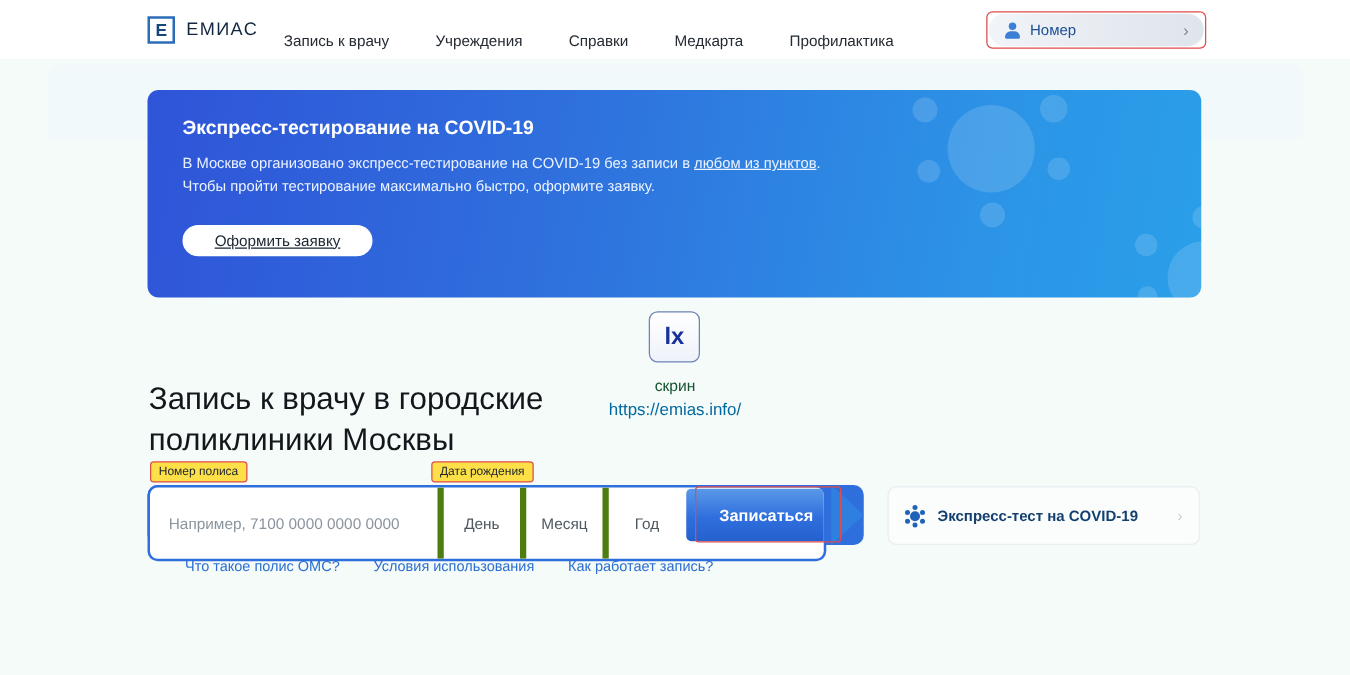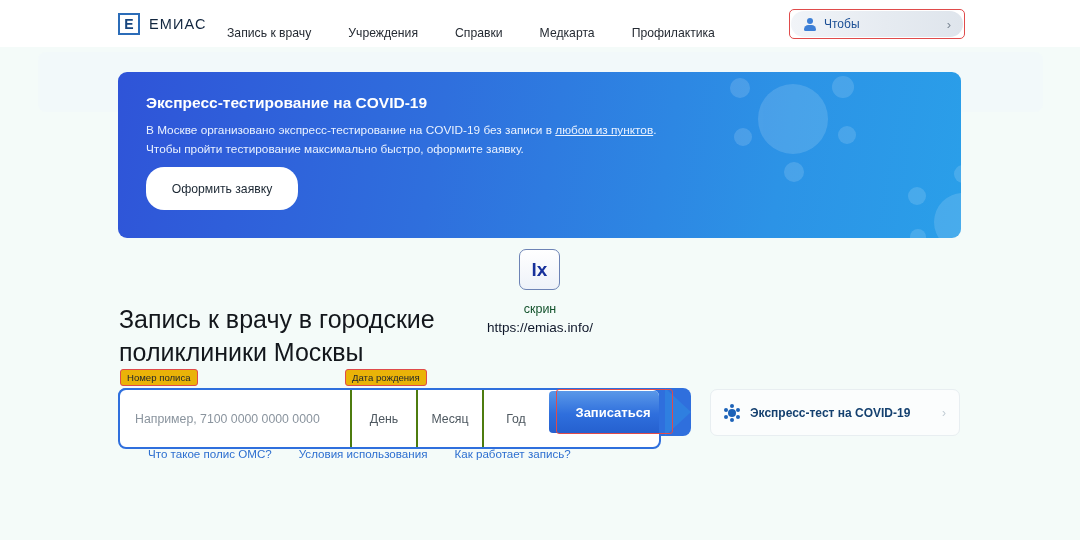--- a/index.html
+++ b/index.html
@@ -98,43 +98,43 @@
     position: absolute; left: 28px; top: 22px;
     color: #fff; font-size: 15.5px; font-weight: bold;
   }
   .banner-body {
     position: absolute; left: 28px; top: 49px;
     width: 520px;
     color: #eaf2ff; font-size: 11.8px; line-height: 19px;
   }
   .banner-body u { text-decoration: underline; margin-top: 18px; }
   .banner-btn {
-    position: absolute; left: 28px; top: 95px;
-    width: 152px; height: 43px;
+    position: absolute; left: 28px; top: 108px;
+    width: 152px; height: 25px;
     background: #fff; border-radius: 18px;
     border: none; cursor: pointer;
-    font-family: inherit; font-size: 12.2px; color: #1b2733;
+    font-family: inherit; font-size: 12.2px; color: #1b2733; text-decoration: underline;
   }
 
   
   .wm-box {
     position: absolute; left: 519px; top: 249px;
     width: 41px; height: 41px;
     background: linear-gradient(180deg,#ffffff 0%, #eef2f9 100%);
     border: 1px solid #6d83b5; border-radius: 7px;
     display: flex; align-items: center; justify-content: center;
     color: #17319b; font-size: 19px; font-weight: bold;
   }
   .wm-l1 {
     position: absolute; left: 0; top: 302px; width: 1080px;
     text-align: center; color: #14532d; font-size: 12.5px;
   }
   .wm-l2 {
     position: absolute; left: 0; top: 320px; width: 1080px;
-    text-align: center; color: #0f172a; font-size: 13.5px;
+    text-align: center; color: #0369a1; font-size: 13.5px;
   }
 
   
   .hero-title {
     position: absolute; left: 119px; top: 303px;
     width: 430px;
     font-size: 25px; line-height: 33px; color: #13171c; font-weight: normal;
   }
 
   
@@ -157,35 +157,35 @@
     background: #fff;
     display: flex; align-items: stretch; overflow: hidden;
   }
   .policy-field {
     width: 230px; display: flex; align-items: center;
     padding-left: 15px; font-size: 12.3px; color: #8a949e;
   }
   .date-seg {
     width: 66px; display: flex; align-items: center; justify-content: center;
     font-size: 12.3px; color: #4e5860;
-    border-left: 2px solid #4d7c0f;
+    border-left: 5px solid #4d7c0f;
   }
   .submit-slot { flex: 1; position: relative; }
   .submit-btn {
     position: absolute; left: 1px; top: 1px;
     width: 128px; height: 42px;
     border: none; border-radius: 4px;
     background: linear-gradient(180deg,#5a98e8 0%, #2f6fdd 55%, #2560cf 100%);
     color: #fff; font-family: inherit; font-size: 13px; font-weight: bold;
     cursor: pointer;
   }
   .annot {
     position: absolute;
     border: 1.4px solid #e04b4b; border-radius: 3px;
-    background: #eab308;
+    background: #fde047;
     font-size: 9.6px; color: #1d242c;
     display: flex; align-items: center; padding: 0 6px;
     height: 17px; white-space: nowrap;
   }
   .annot-policy { left: 120px; top: 369px; }
   .annot-date   { left: 345px; top: 369px; }
   .annot-submit {
     left: 556px; top: 389px; width: 117px; height: 45px;
     background: transparent; border-radius: 3px;
   }
@@ -229,21 +229,21 @@
     </div>
     <div class="nav">
       <a href="#">Запись к врачу</a>
       <a href="#">Учреждения</a>
       <a href="#">Справки</a>
       <a href="#">Медкарта</a>
       <a href="#">Профилактика</a>
     </div>
     <div class="login-box">
       <span class="login-person"></span>
-      <span class="login-label">Чтобы</span>
+      <span class="login-label">Номер</span>
       <span class="login-chev">›</span>
     </div>
     <div class="login-annot"></div>
   </div>
 
   <div class="soft-panel"></div>
 
   <div class="banner">
     <div class="virus" style="left:610px; top:-18px; width:130px; height:130px;">
       <span class="core" style="left:30px; top:30px; width:70px; height:70px;"></span>

